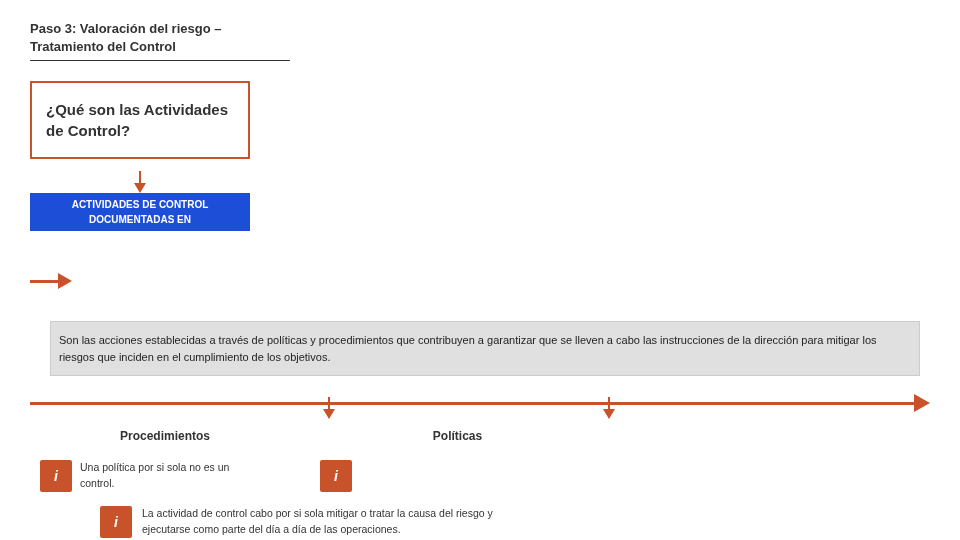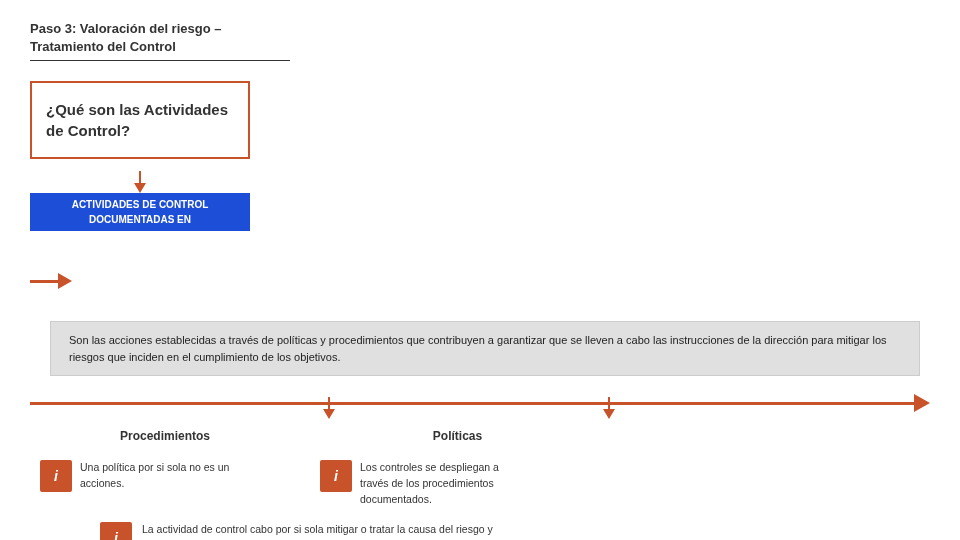--- a/index.html
+++ b/index.html
@@ -54,21 +54,21 @@
       font-size: 10px;
       font-weight: bold;
       text-align: center;
       padding: 4px 10px;
       line-height: 1.5;
       margin-top: 0;
     }
     .definition-box {
       background: #e0e0e0;
       border: 1px solid #ccc;
-      padding: 10px 18px;
+      padding: 10px 8px;
       font-size: 11px;
       color: #222;
       line-height: 1.5;
       margin-left: 20px;
       margin-right: 10px;
       margin-bottom: 0;
       position: relative;
     }
     .horiz-arrow {
       display: flex;
@@ -221,28 +221,27 @@
           <span class="cat-label-centered">Políticas</span>
         </div>
       </div>
 
       <div style="display:flex; flex-direction:row; margin-top:16px; gap:30px; padding-left:10px;">
 
         <div class="info-block">
           <div class="info-icon">
             <span>i</span>
           </div>
-          <div class="info-text">Una política por si sola no es un acciones.</div>
+          <div class="info-text">Una política por si sola no es un control.</div>
         </div>
 
         <div class="info-block" style="margin-left:60px;">
           <div class="info-icon">
             <span>i</span>
           </div>
-          <div class="info-text">Los controles se despliegan a través de los procedimientos documentados.</div>
         </div>
       </div>
 
       <div style="display:flex; flex-direction:row; margin-top:14px; margin-left:70px; gap:10px; align-items:flex-start;">
         <div class="info-icon">
           <span>i</span>
         </div>
         <div class="bottom-info-text">La actividad de control cabo por si sola mitigar o tratar la causa del riesgo y ejecutarse como parte del día a día de las operaciones.</div>
       </div>
 

